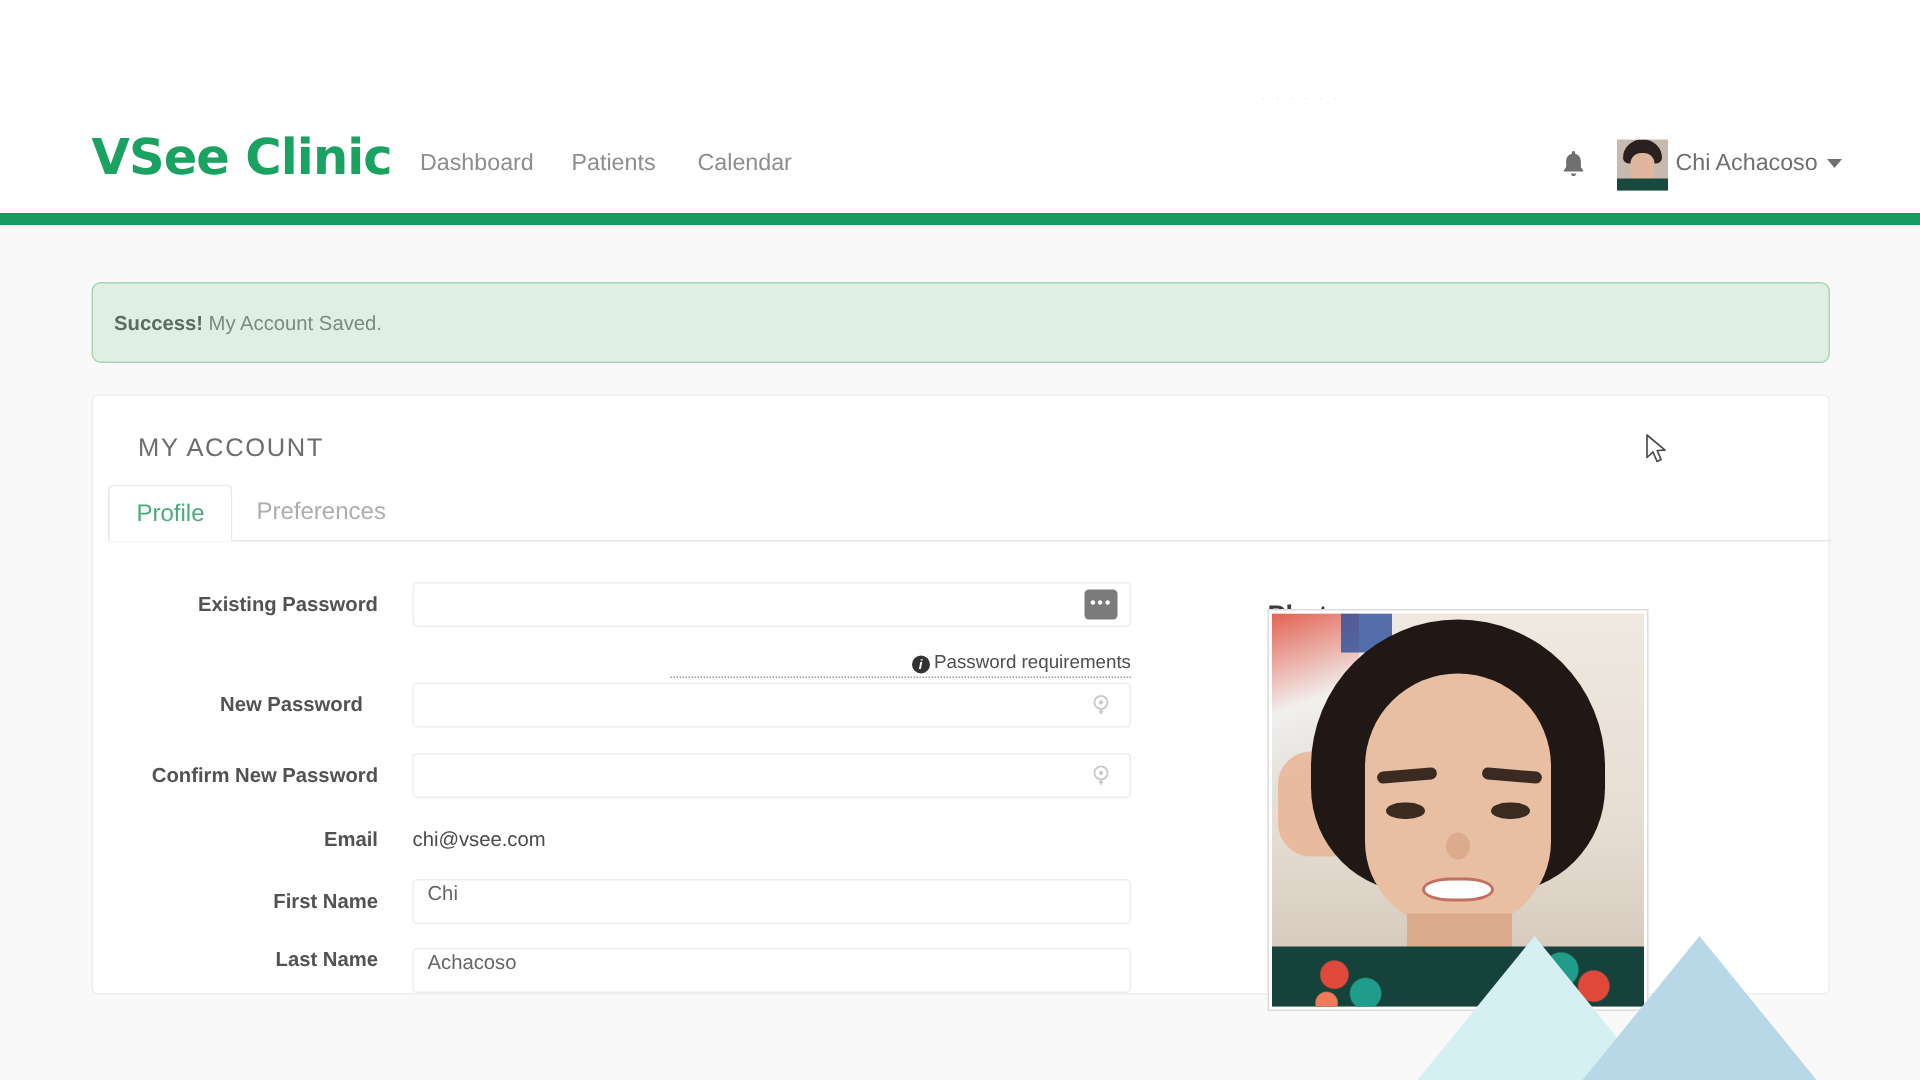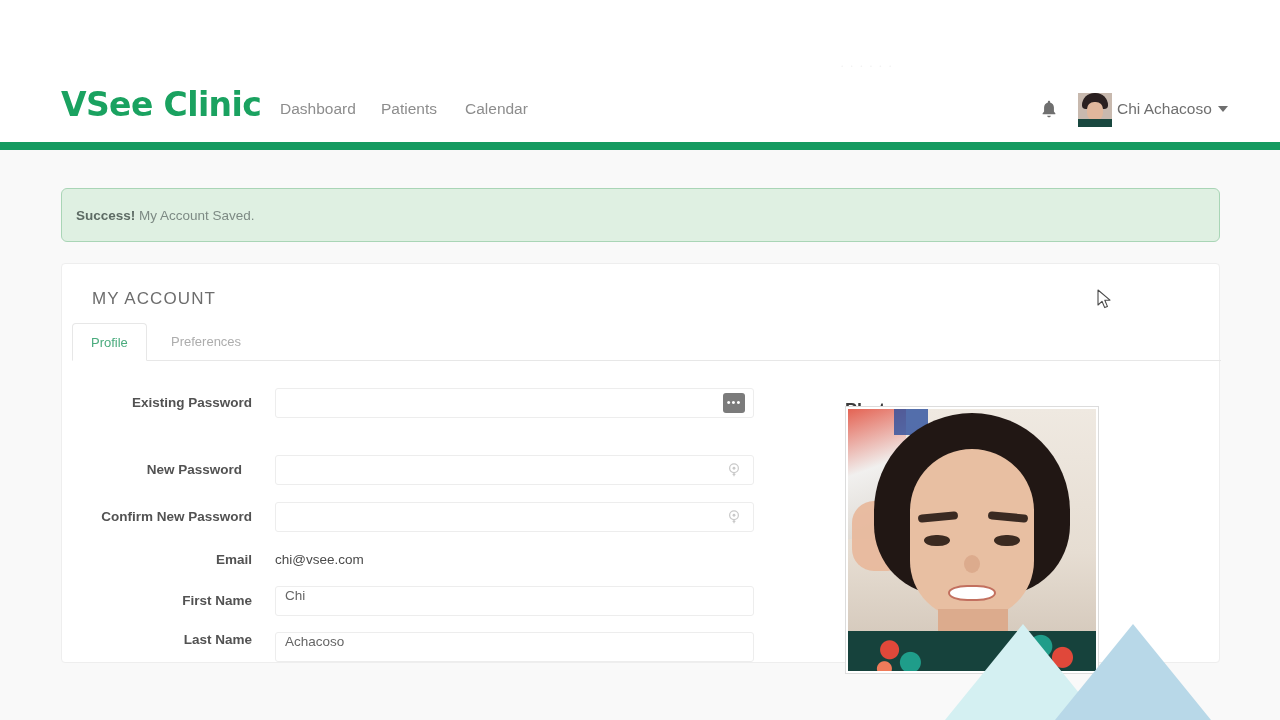--- a/index.html
+++ b/index.html
@@ -126,21 +126,21 @@
     font-weight: normal;
   }
 
   
   #tabs {
     position: absolute; left: 10px; top: 59px; width: 1149px; height: 38px;
     border-bottom: 1px solid #e7e7e7;
   }
   .tab {
     position: absolute; top: 0; height: 38px;
-    font-size: 13px; line-height: 38px; padding: 0 18px;
+    font-size: 16px; line-height: 38px; padding: 0 18px;
     cursor: pointer; background: transparent;
   }
   #tab-profile {
     left: 0; color: #4aab7d;
     border: 1px solid #e7e7e7; border-bottom: 1px solid #ffffff;
     border-radius: 4px 4px 0 0; background: #ffffff;
   }
   #tab-preferences { left: 81px; color: #adadad; }
 
   
@@ -325,20 +325,23 @@
 
     <div id="tabs">
       <div class="tab" id="tab-profile">Profile</div>
       <div class="tab" id="tab-preferences">Preferences</div>
     </div>
 
     <div class="form-label" id="lbl-existing">Existing Password</div>
     <input class="form-input" id="in-existing" type="password" placeholder="" style="">
     <div id="pw-manager-btn">•••</div>
 
+    <div id="pw-req">
+      <span class="info-icon">i</span><span>Password requirements</span>
+    </div>
 
     <div class="form-label" id="lbl-new">New Password</div>
     <input class="form-input" id="in-new" type="password" placeholder="" style="">
     <svg class="key-icon" id="key-new" viewBox="0 0 16 16">
       <circle cx="8" cy="6" r="5" fill="none" stroke="#c9c9c9" stroke-width="1.4"></circle>
       <path d="M8 11v4M6.4 13h3.2" stroke="#c9c9c9" stroke-width="1.4" fill="none"></path>
       <circle cx="8" cy="6" r="1.6" fill="#c9c9c9"></circle>
     </svg>
 
     <div class="form-label" id="lbl-confirm">Confirm New Password</div>

